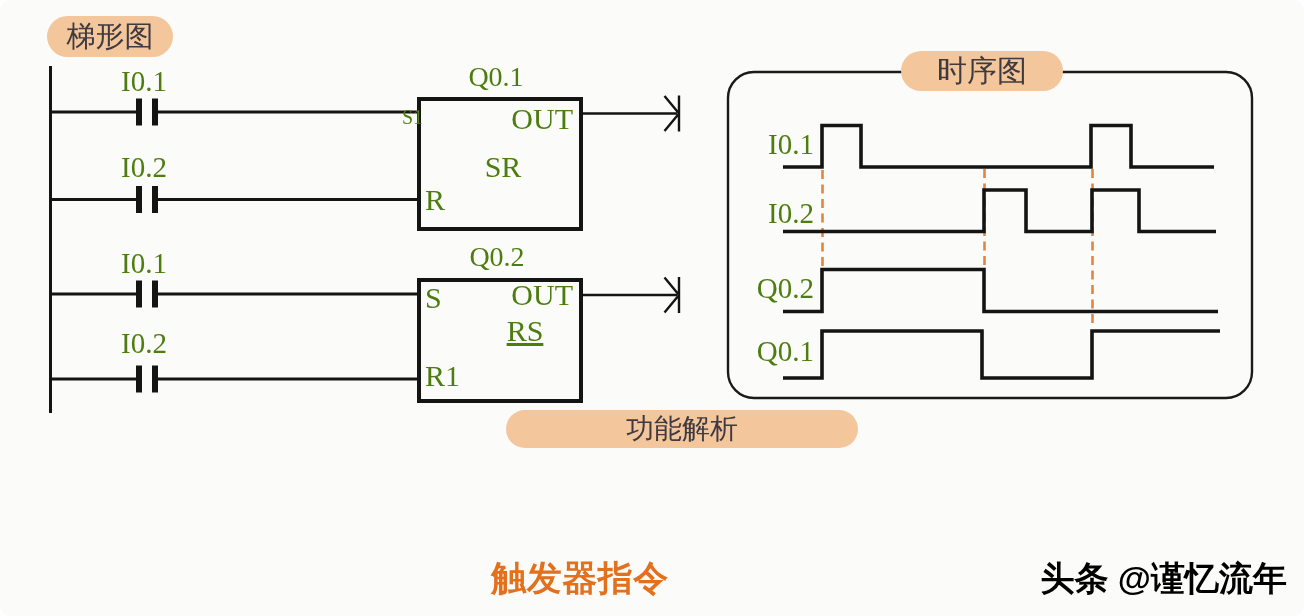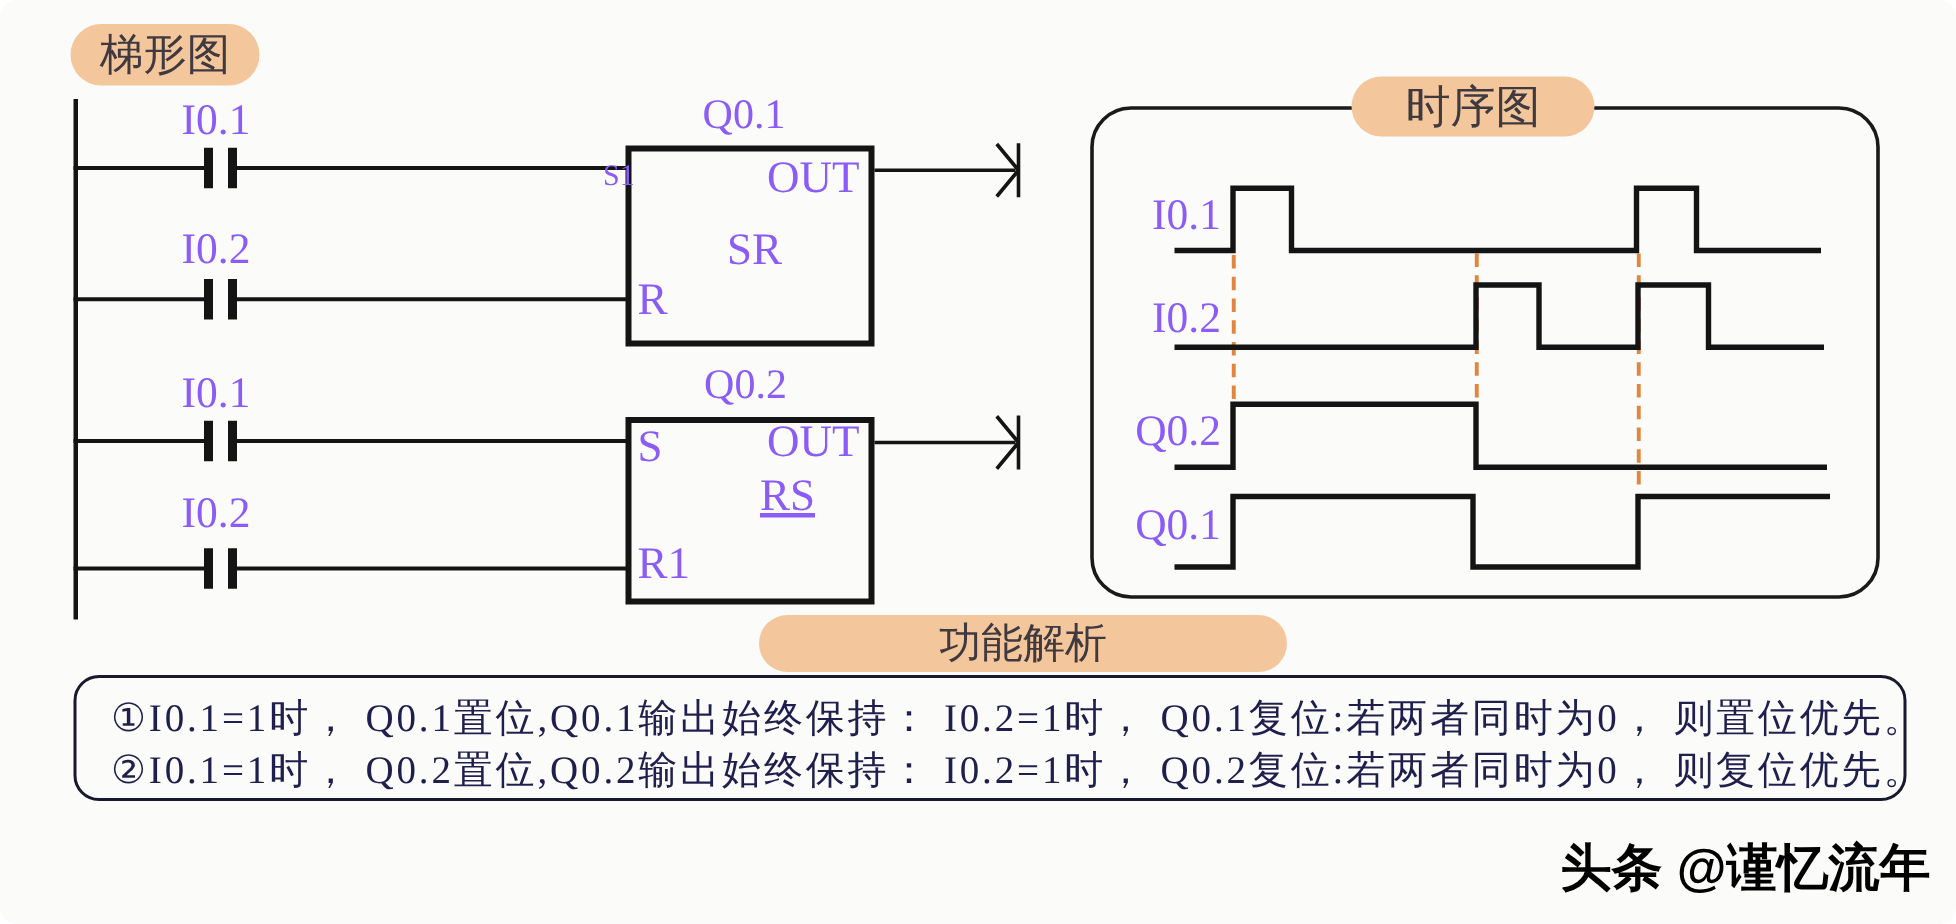--- a/index.html
+++ b/index.html
@@ -7,21 +7,21 @@
     position:relative;
     width:1304px;height:616px;
     background:#fbfbf9;
     overflow:hidden;
     font-family:"Liberation Serif","DejaVu Serif",serif;
     border-radius:11px;
   }
   svg.art{position:absolute;left:0;top:0;}
   .lbl{
     position:absolute;
-    color:#8b5cf6;
+    color:#4d7c0f;
     white-space:nowrap;
     line-height:1;
   }
   .lbl.c{transform:translate(-50%,-50%);}     
   .lbl.l{transform:translate(0,-50%);}        
   .lbl.r{transform:translate(0,-50%);}        
   .pill{
     position:absolute;
     background:#f4c69c;
     border-radius:40px;
@@ -149,20 +149,17 @@
   <div class="lbl l" style="left:425px;top:298px;font-size:30px;">S</div>
   <div class="lbl r" style="right:731px;top:295px;font-size:30px;">OUT</div>
   <div class="lbl c" style="left:525px;top:331px;font-size:30px;text-decoration:underline;">RS</div>
   <div class="lbl l" style="left:425px;top:376px;font-size:30px;text-align:right;">R1</div>
 
   <div class="lbl r" style="right:490px;top:144px;font-size:29px;">I0.1</div>
   <div class="lbl r" style="right:490px;top:213px;font-size:29px;">I0.2</div>
   <div class="lbl r" style="right:490px;top:288px;font-size:29px;">Q0.2</div>
   <div class="lbl r" style="right:490px;top:351px;font-size:29px;">Q0.1</div>
 
-  <div class="analysis-box">
-    <div class="analysis-line" style="top:9px;">①I0.1=1时， Q0.1置位,Q0.1输出始终保持： I0.2=1时， Q0.1复位:若两者同时为0， 则置位优先。</div>
-    <div class="analysis-line" style="top:44px;">②I0.1=1时， Q0.2置位,Q0.2输出始终保持： I0.2=1时， Q0.2复位:若两者同时为0， 则复位优先。</div>
-  </div>
 
+  <div class="footer-title">触发器指令</div>
   <div class="watermark">头条 @谨忆流年</div>
 
 </div>
 
 </body></html>

